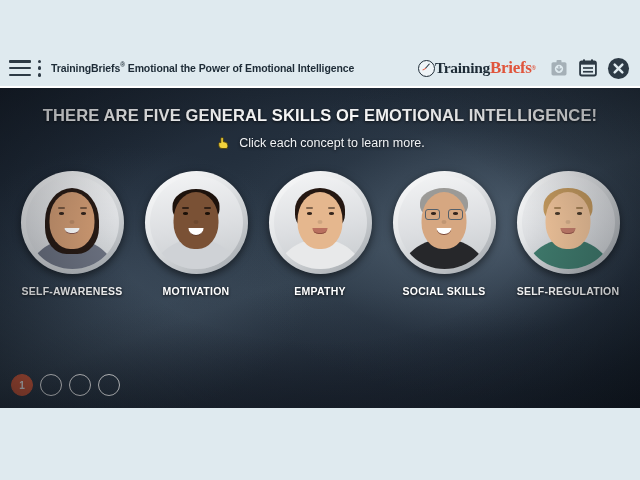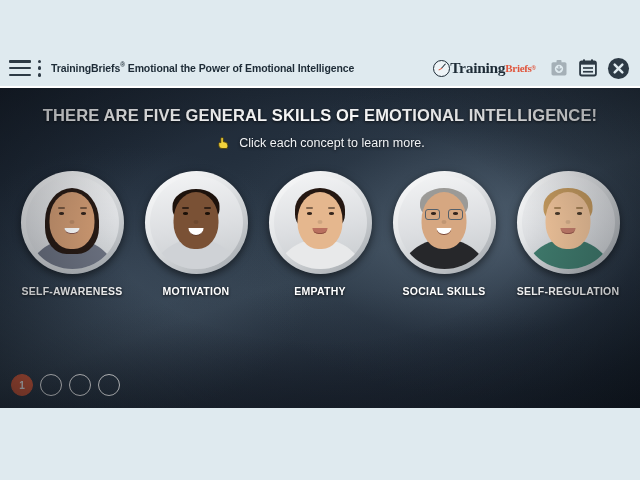--- a/index.html
+++ b/index.html
@@ -134,21 +134,21 @@
   }
   .brand-word1 {
     font-family: "Liberation Serif", serif;
     font-size: 15.5px;
     font-weight: bold;
     color: #1d2b36;
     letter-spacing: -0.3px;
   }
   .brand-word2 {
     font-family: "Liberation Serif", serif;
-    font-size: 11px;
+    font-size: 17px;
     font-weight: bold;
     color: #e0553c;
     letter-spacing: -0.3px;
     text-align: right;
   }
   .brand-reg {
     font-size: 6px;
     color: #e0553c;
     vertical-align: super;
     font-weight: bold;

